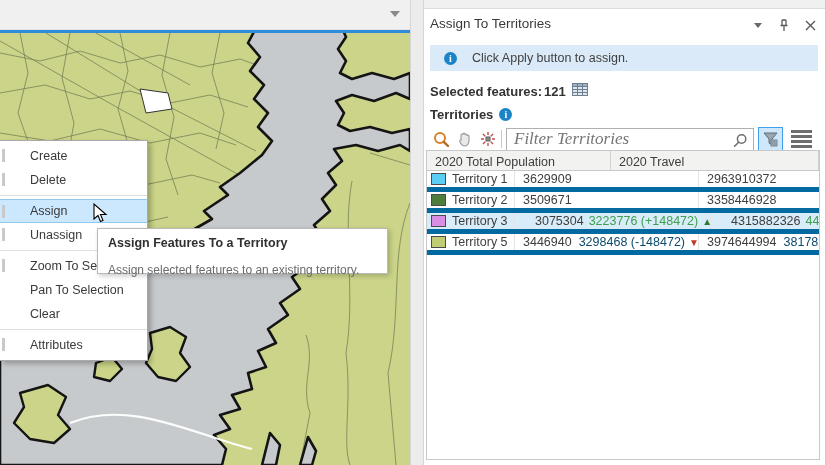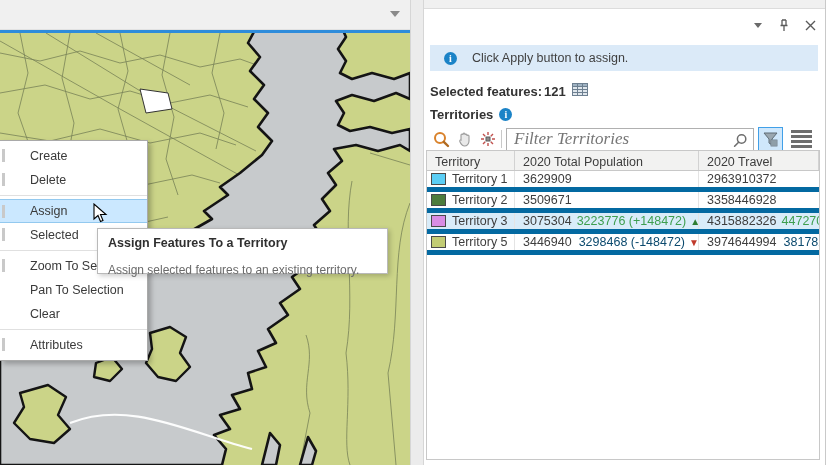--- a/index.html
+++ b/index.html
@@ -45,21 +45,21 @@
   .search-glass { position:absolute; right:5px; top:4px; }
   .filter-toggle { width:25px; height:24px; background:#cfe7fb; border:1px solid #41a0e8; display:flex; align-items:center; justify-content:center; margin-right:5px; }
   .burger { width:26px; height:24px; display:flex; flex-direction:column; justify-content:center; gap:2px; align-items:center; }
   .burger i { display:block; width:21px; height:3px; background:#6e6e6e; }
 
   
   .table-wrap { position:absolute; left:2px; top:150px; width:394px; height:310px; border:1px solid #c8c8c8; background:#fff; }
   .t-header { display:flex; height:20px; background:#f2f2f1; border-bottom:1px solid #c8c8c8; font-size:12.5px; color:#3d3d3d; }
   .t-header .hc { padding:2px 0 0 8px; border-right:1px solid #d2d2d2; overflow:hidden; white-space:nowrap; }
   .t-row { display:flex; height:21px; border-bottom:5px solid #0369a1; font-size:12.5px; color:#3e3e3e; align-items:stretch; }
-  .t-row.selected { background:#d9ecf9; }
+  .t-row.selected { background:#d9ecf9;gap:12px; }
   .c1 { width:88px; flex:0 0 88px; display:flex; align-items:center; border-right:1px solid #e4e4e4; }
   .c2 { width:184px; flex:0 0 184px; display:flex; align-items:center; padding-left:8px; border-right:1px solid #e4e4e4; overflow:hidden; white-space:nowrap; }
   .c3 { flex:1 1 auto; display:flex; align-items:center; padding-left:8px; overflow:hidden; white-space:nowrap; }
   .swatch { width:15px; height:12px; border:1px solid #4a4a4a; margin:0 6px 0 4px; flex:0 0 15px; }
   .pending-up { color:#3e9e4f; margin-left:5px; }
   .pending-down { color:#0c4a6e; margin-left:7px; }
   .tri-up { color:#2e7d32; margin-left:4px; font-size:10px; }
   .tri-down { color:#c0392b; margin-left:4px; font-size:10px; }
 
   
@@ -133,20 +133,21 @@
     <div class="map-caret"></div>
   </div>
   <div class="active-view-line"></div>
 </div>
 
 <div class="gutter"></div>
 
 <div class="panel">
   <div class="panel-chrome"></div>
   <div class="panel-header">
+    <div class="panel-title">Assign To Territories</div>
     <div class="panel-icons">
       <div class="hdr-ic">
           <span class="caret-down"></span>
         </div>
       <div class="hdr-ic">
         <svg width="12" height="13" viewBox="0 0 12 13">
             <g stroke="#5a5a5a" stroke-width="1.3" fill="none">
               <path d="M4,1 L8,1 M4,1 L4,6 M8,1 L8,6 M2.5,6.5 L9.5,6.5 M6,7 L6,12"></path>
             </g>
           </svg>
@@ -221,21 +222,20 @@
     <div class="burger">
       <i></i>
         <i></i>
         <i></i>
         <i></i>
     </div>
   </div>
 
   <div class="table-wrap">
     <div class="t-header">
-      <div class="hc c1">Territory</div>
       <div class="hc c2">2020 Total Population</div>
       <div class="hc c3">2020 Travel</div>
     </div>
 
     <div class="t-row">
       <div class="c1">
           <span class="swatch" style="background: rgb(91, 206, 245);"></span>
           <span>Territory 1</span>
         </div>
       <div class="c2">
@@ -292,21 +292,21 @@
       </div>
     </div>
   </div>
 </div>
 
 <div class="ctx-menu">
   <div class="ctx-item"><span class="ic-stub"></span><span>Create</span></div>
   <div class="ctx-item"><span class="ic-stub"></span><span>Delete</span></div>
   <div class="ctx-sep"></div>
   <div class="ctx-item hl"><span class="ic-stub"></span><span>Assign</span></div>
-  <div class="ctx-item"><span class="ic-stub"></span><span>Selected</span></div>
+  <div class="ctx-item"><span class="ic-stub"></span><span>Unassign</span></div>
   <div class="ctx-sep"></div>
   <div class="ctx-item"><span class="ic-stub"></span><span>Zoom To Selection</span></div>
   <div class="ctx-item"><span>Pan To Selection</span></div>
   <div class="ctx-item"><span>Clear</span></div>
   <div class="ctx-sep"></div>
   <div class="ctx-item"><span class="ic-stub"></span><span>Attributes</span></div>
 </div>
 
 <div class="tooltip">
   <div class="tt-title">Assign Features To a Territory</div>

